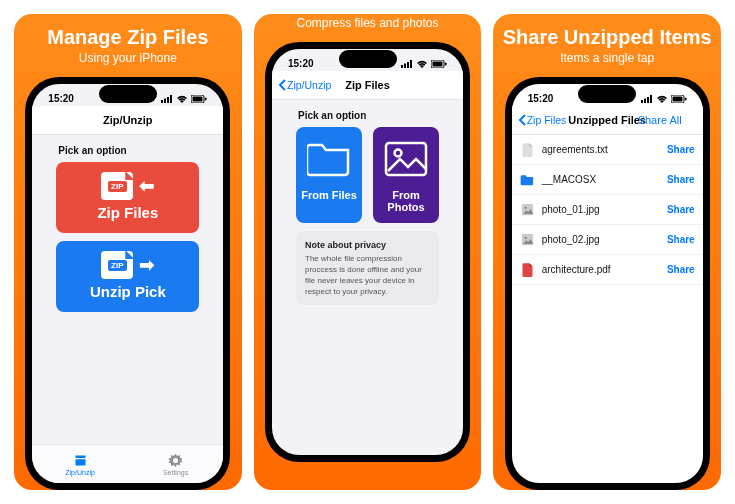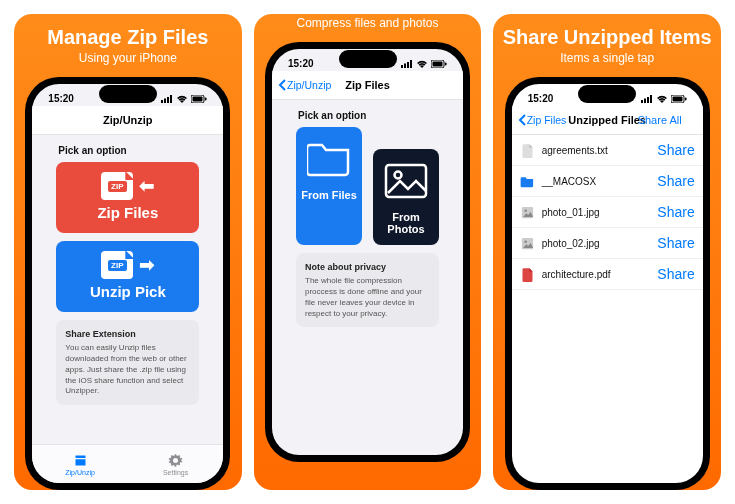--- a/index.html
+++ b/index.html
@@ -211,21 +211,21 @@
     gap: 11px;
   }
   .sq-card {
     flex: 1;
     border-radius: 8px;
     color: #fff;
     text-align: center;
     padding: 14px 4px 10px;
   }
   .sq-card.blue { background: #1a7af0; }
-  .sq-card.yellow { background: #0f172a; margin-top: 22px; }
+  .sq-card.yellow { background: #4c1d95; }
   .sq-card .card-title {
     font-size: 11px;
     font-weight: 700;
     margin-top: 8px;
   }
   .file-row {
     background: #fff;
     border-bottom: 1px solid #efeff2;
     display: flex;
     align-items: center;
@@ -238,22 +238,23 @@
     display: flex;
     align-items: center;
     justify-content: center;
   }
   .file-row .fname {
     flex: 1;
     font-size: 10px;
     color: #111;
   }
   .file-row .faction {
-    font-size: 14px;
+    font-size: 10px;
     color: #007aff;
+    font-weight: bold;
   }
   .file-list {
     background: #c4b5fd;
   }
   .content.nopad { padding: 0; }
 </style>
 </head>
 <body>
 
 <div class="panel">
@@ -300,24 +301,20 @@
         <div class="big-card blue">
           <div class="zip-icon" style="color:#1a7af0">
             <span class="zip-badge">
                 <span class="zip-text"><span>ZIP</span></span>
               </span>
             <span class="arrow" style="color:#fff">➡</span>
           </div>
           <div class="card-title">Unzip Pick</div>
         </div>
 
-        <div class="info-box">
-          <div class="info-title">Share Extension</div>
-          <div>You can easily Unzip files downloaded from the web or other apps. Just share the .zip file using the iOS share function and select Unzipper.</div>
-        </div>
       </div>
       <div class="tab-bar">
         <div class="tab active">
           <svg viewBox="0 0 24 24" fill="currentColor">
               <path d="M4 4h16v4H4z M4 10h16v10H4z M10 13h4v2h-4z"></path>
             </svg>
           <span>Zip/Unzip</span>
         </div>
         <div class="tab">
           <svg viewBox="0 0 24 24" fill="currentColor">

